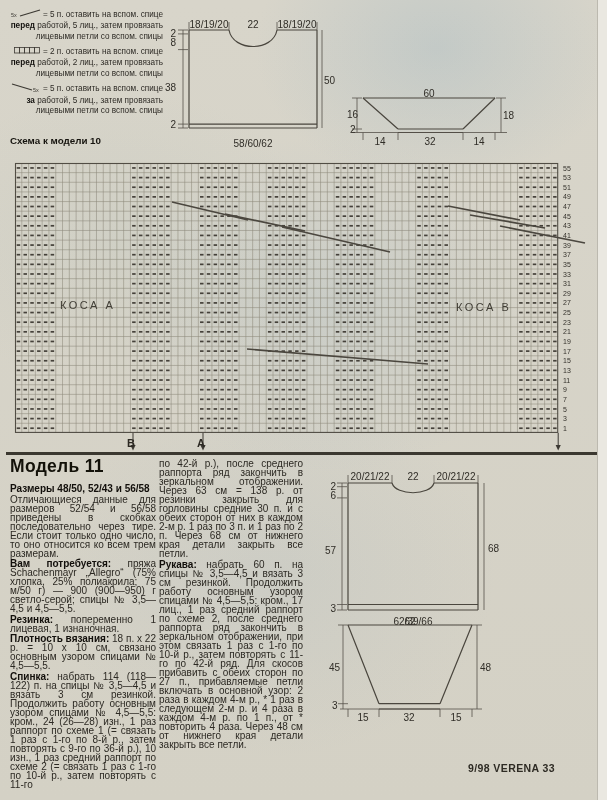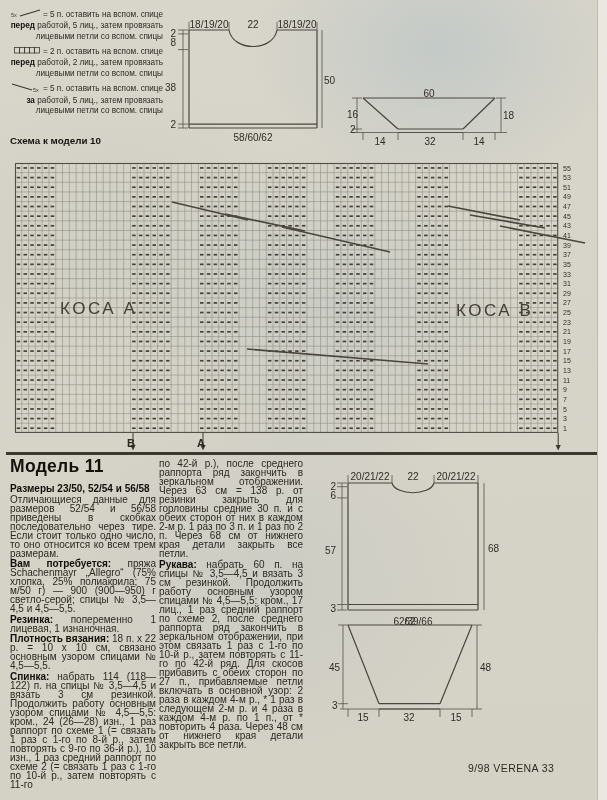--- a/index.html
+++ b/index.html
@@ -21,30 +21,30 @@
   .sch svg{position:absolute;left:0;top:0;overflow:visible}
   .sch .lbl{position:absolute;font-size:10px;color:#302d27;white-space:nowrap}
   .cx{transform:translateX(-50%)}
   .rt{width:11px;text-align:right}
   .schline{stroke:#4a463e;stroke-width:1.2;fill:none}
   .schthin{stroke:#55514a;stroke-width:0.8;fill:none}
   .chartwrap{position:absolute;left:15px;top:163px;width:544px;height:270px}
   #chart-svg{overflow:visible;display:block}
   #rownums{position:absolute;left:563px;top:163px;width:28px;height:272px}
   #rownums span{position:absolute;font-size:7px;color:#35322c}
-  .kosa{position:absolute;font-size:17px;letter-spacing:2.5px;color:#413e36}
+  .kosa{position:absolute;font-size:11px;letter-spacing:2.5px;color:#413e36}
   .marker{position:absolute;font-size:11px;font-weight:bold;color:#2c2923}
   .rule{position:absolute;left:6px;top:452px;width:591px;height:2.6px;background:#3b3830}
   .title{position:absolute;left:10px;top:456px;font-size:17.5px;font-weight:bold;color:#131109;letter-spacing:.3px}
   .col{position:absolute;font-size:10px;line-height:9px;text-align:justify;color:#2c2923;overflow:hidden}
   .col p{margin:0 0 1.5px}
   .col b{color:#120f0b}
   #col1{left:10px;top:484px;width:146px;height:304px}
   #col2{left:159px;top:459px;width:144px;height:329px}
-  .footer{position:absolute;left:468px;top:762px;font-size:10.5px;font-weight:normal;color:#2e2b24;letter-spacing:.4px}
+  .footer{position:absolute;left:468px;top:762px;font-size:10.5px;font-weight:bold;color:#2e2b24;letter-spacing:.4px}
 </style>
 </head>
 <body>
 
 <div class="bg"></div>
 <div class="edge"></div>
 
 <div class="legend">
   <div class="li">
     <span class="ic"><svg width="30" height="10">
@@ -88,21 +88,21 @@
     </g>
   </svg>
   <span class="lbl cx" style="left:44px;top:1px">18/19/20</span>
   <span class="lbl cx" style="left:88px;top:1px">22</span>
   <span class="lbl cx" style="left:132px;top:1px">18/19/20</span>
   <span class="lbl rt" style="left:0;top:10px">2</span>
   <span class="lbl rt" style="left:0;top:19px">8</span>
   <span class="lbl rt" style="left:0;top:64px">38</span>
   <span class="lbl rt" style="left:0;top:101px">2</span>
   <span class="lbl" style="left:159px;top:57px">50</span>
-  <span class="lbl cx" style="left:88px;top:114px">58/60/62</span>
+  <span class="lbl cx" style="left:88px;top:120px">58/60/62</span>
 </div>
 
 <div class="sch" style="left:350px;top:85px;width:160px;height:65px">
   <svg width="160" height="65">
     <g class="schline">
       <path d="M13,13 H145"></path>
       <path d="M13,13 L48,44 M145,13 L113,44"></path>
       <path d="M48,44 H113 M48,47.5 H113"></path>
     </g>
     <g class="schthin">
@@ -1424,21 +1424,21 @@
     <span style="top: 261.78px; left: 0px;">1</span>
   </div>
 <span class="kosa" style="left:60px;top:299px">КОСА А</span>
 <span class="kosa" style="left:456px;top:301px">КОСА В</span>
 <span class="marker" style="left:127px;top:437px">В</span>
 <span class="marker" style="left:197px;top:437px">А</span>
 
 <div class="rule"></div>
 <div class="title">Модель 11</div>
 <div class="col" id="col1">
-    <p><b>Размеры 23/50, 52/54 и 56/58</b></p>
+    <p><b>Размеры 48/50, 52/43 и 56/58</b></p>
     <p>Отличающиеся данные для размеров 52/54 и 56/58 приведены в скобках последовательно через тире. Если стоит только одно число, то оно относится ко всем трем размерам.</p>
     <p><b>Вам потребуется: </b>пряжа Schachenmayr „Allegro“ (75% хлопка, 25% полиакрила; 75 м/50 г) — 900 (900—950) г светло-серой; спицы № 3,5—4,5 и 4,5—5,5.</p>
     <p><b>Резинка: </b>попеременно 1 лицевая, 1 изнаночная.</p>
     <p><b>Плотность вязания: </b>18 п. x 22 р. = 10 x 10 см, связано основным узором спицами № 4,5—5,5.</p>
     <p><b>Спинка: </b>набрать 114 (118—122) п. на спицы № 3,5—4,5 и вязать 3 см резинкой. Продолжить работу основным узором спицами № 4,5—5,5: кром., 24 (26—28) изн., 1 раз раппорт по схеме 1 (= связать 1 раз с 1-го по 8-й р., затем повторять с 9-го по 36-й р.), 10 изн., 1 раз средний раппорт по схеме 2 (= связать 1 раз с 1-го по 10-й р., затем повторять с 11-го</p>
   </div>
 <div class="col" id="col2">
     <p>по 42-й р.), после среднего раппорта ряд закончить в зеркальном отображении. Через 63 см = 138 р. от резинки закрыть для горловины средние 30 п. и с обеих сторон от них в каждом 2-м р. 1 раз по 3 п. и 1 раз по 2 п. Через 68 см от нижнего края детали закрыть все петли.</p>
     <p><b>Рукава: </b>набрать 60 п. на спицы № 3,5—4,5 и вязать 3 см резинкой. Продолжить работу основным узором спицами № 4,5—5,5: кром., 17 лиц., 1 раз средний раппорт по схеме 2, после среднего раппорта ряд закончить в зеркальном отображении, при этом связать 1 раз с 1-го по 10-й р., затем повторять с 11-го по 42-й ряд. Для скосов прибавить с обеих сторон по 27 п., прибавляемые петли включать в основной узор: 2 раза в каждом 4-м р., * 1 раз в следующем 2-м р. и 4 раза в каждом 4-м р. по 1 п., от * повторить 4 раза. Через 48 см от нижнего края детали закрыть все петли.</p>
   </div>

